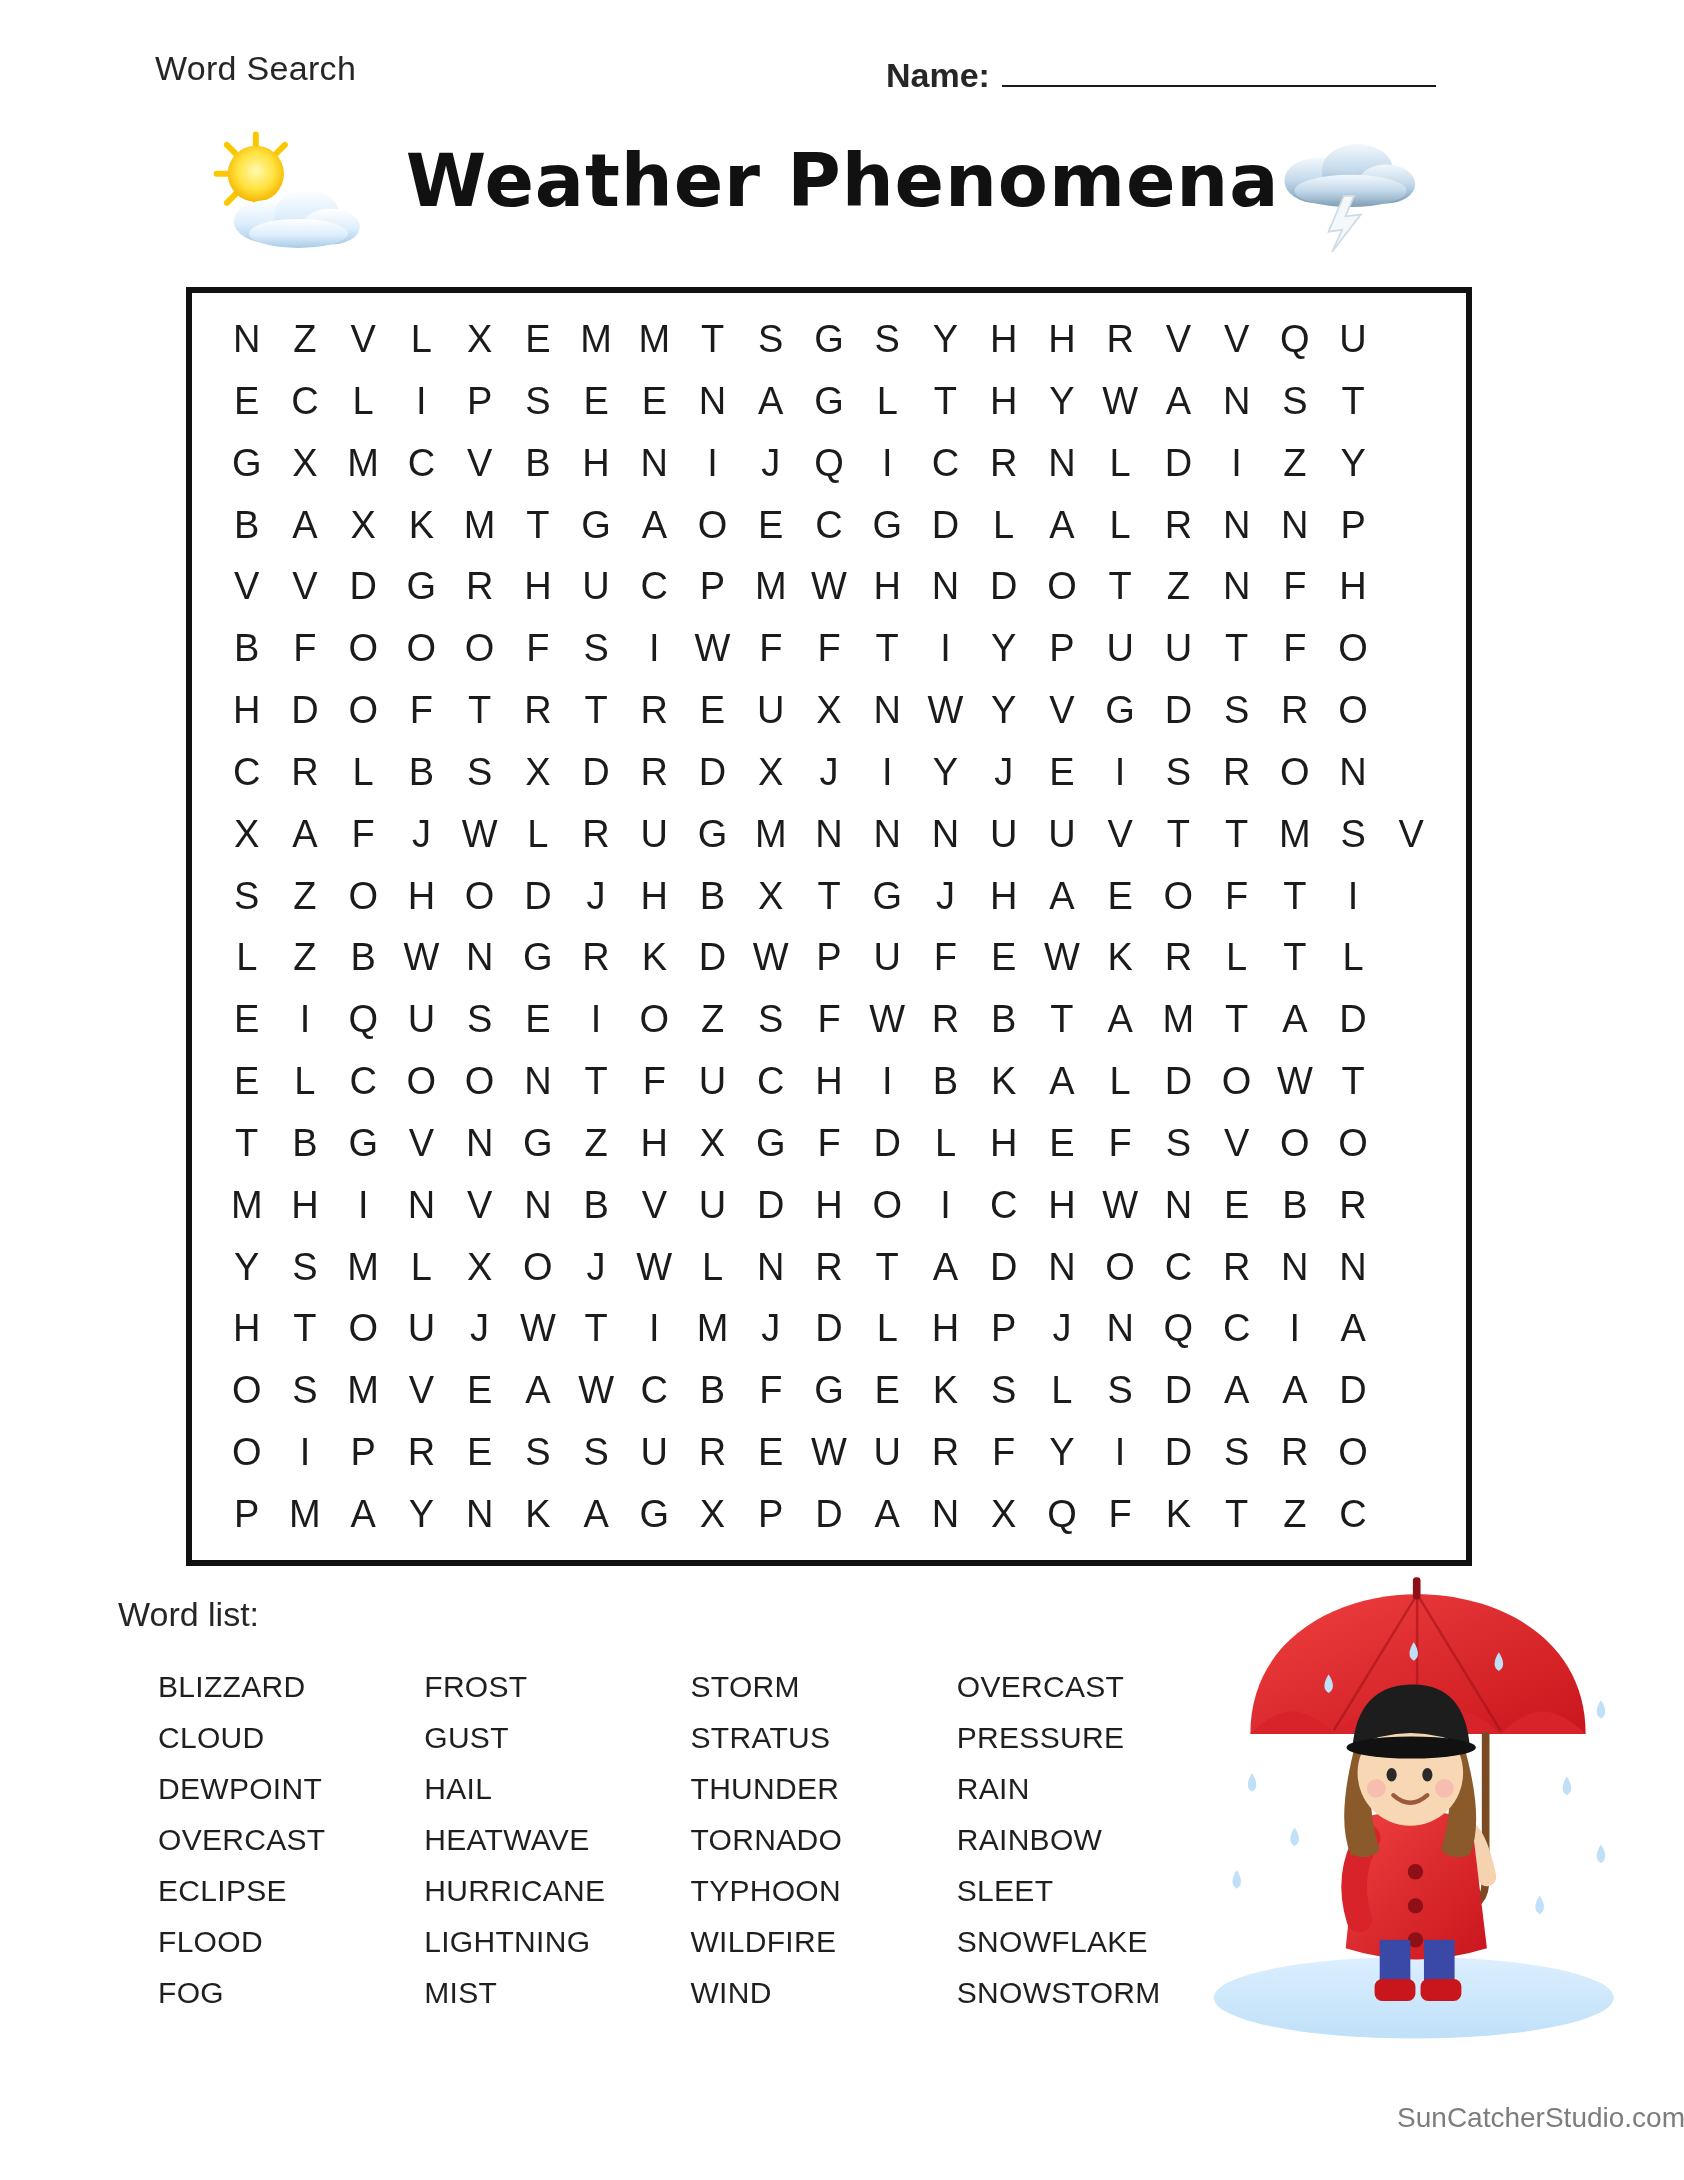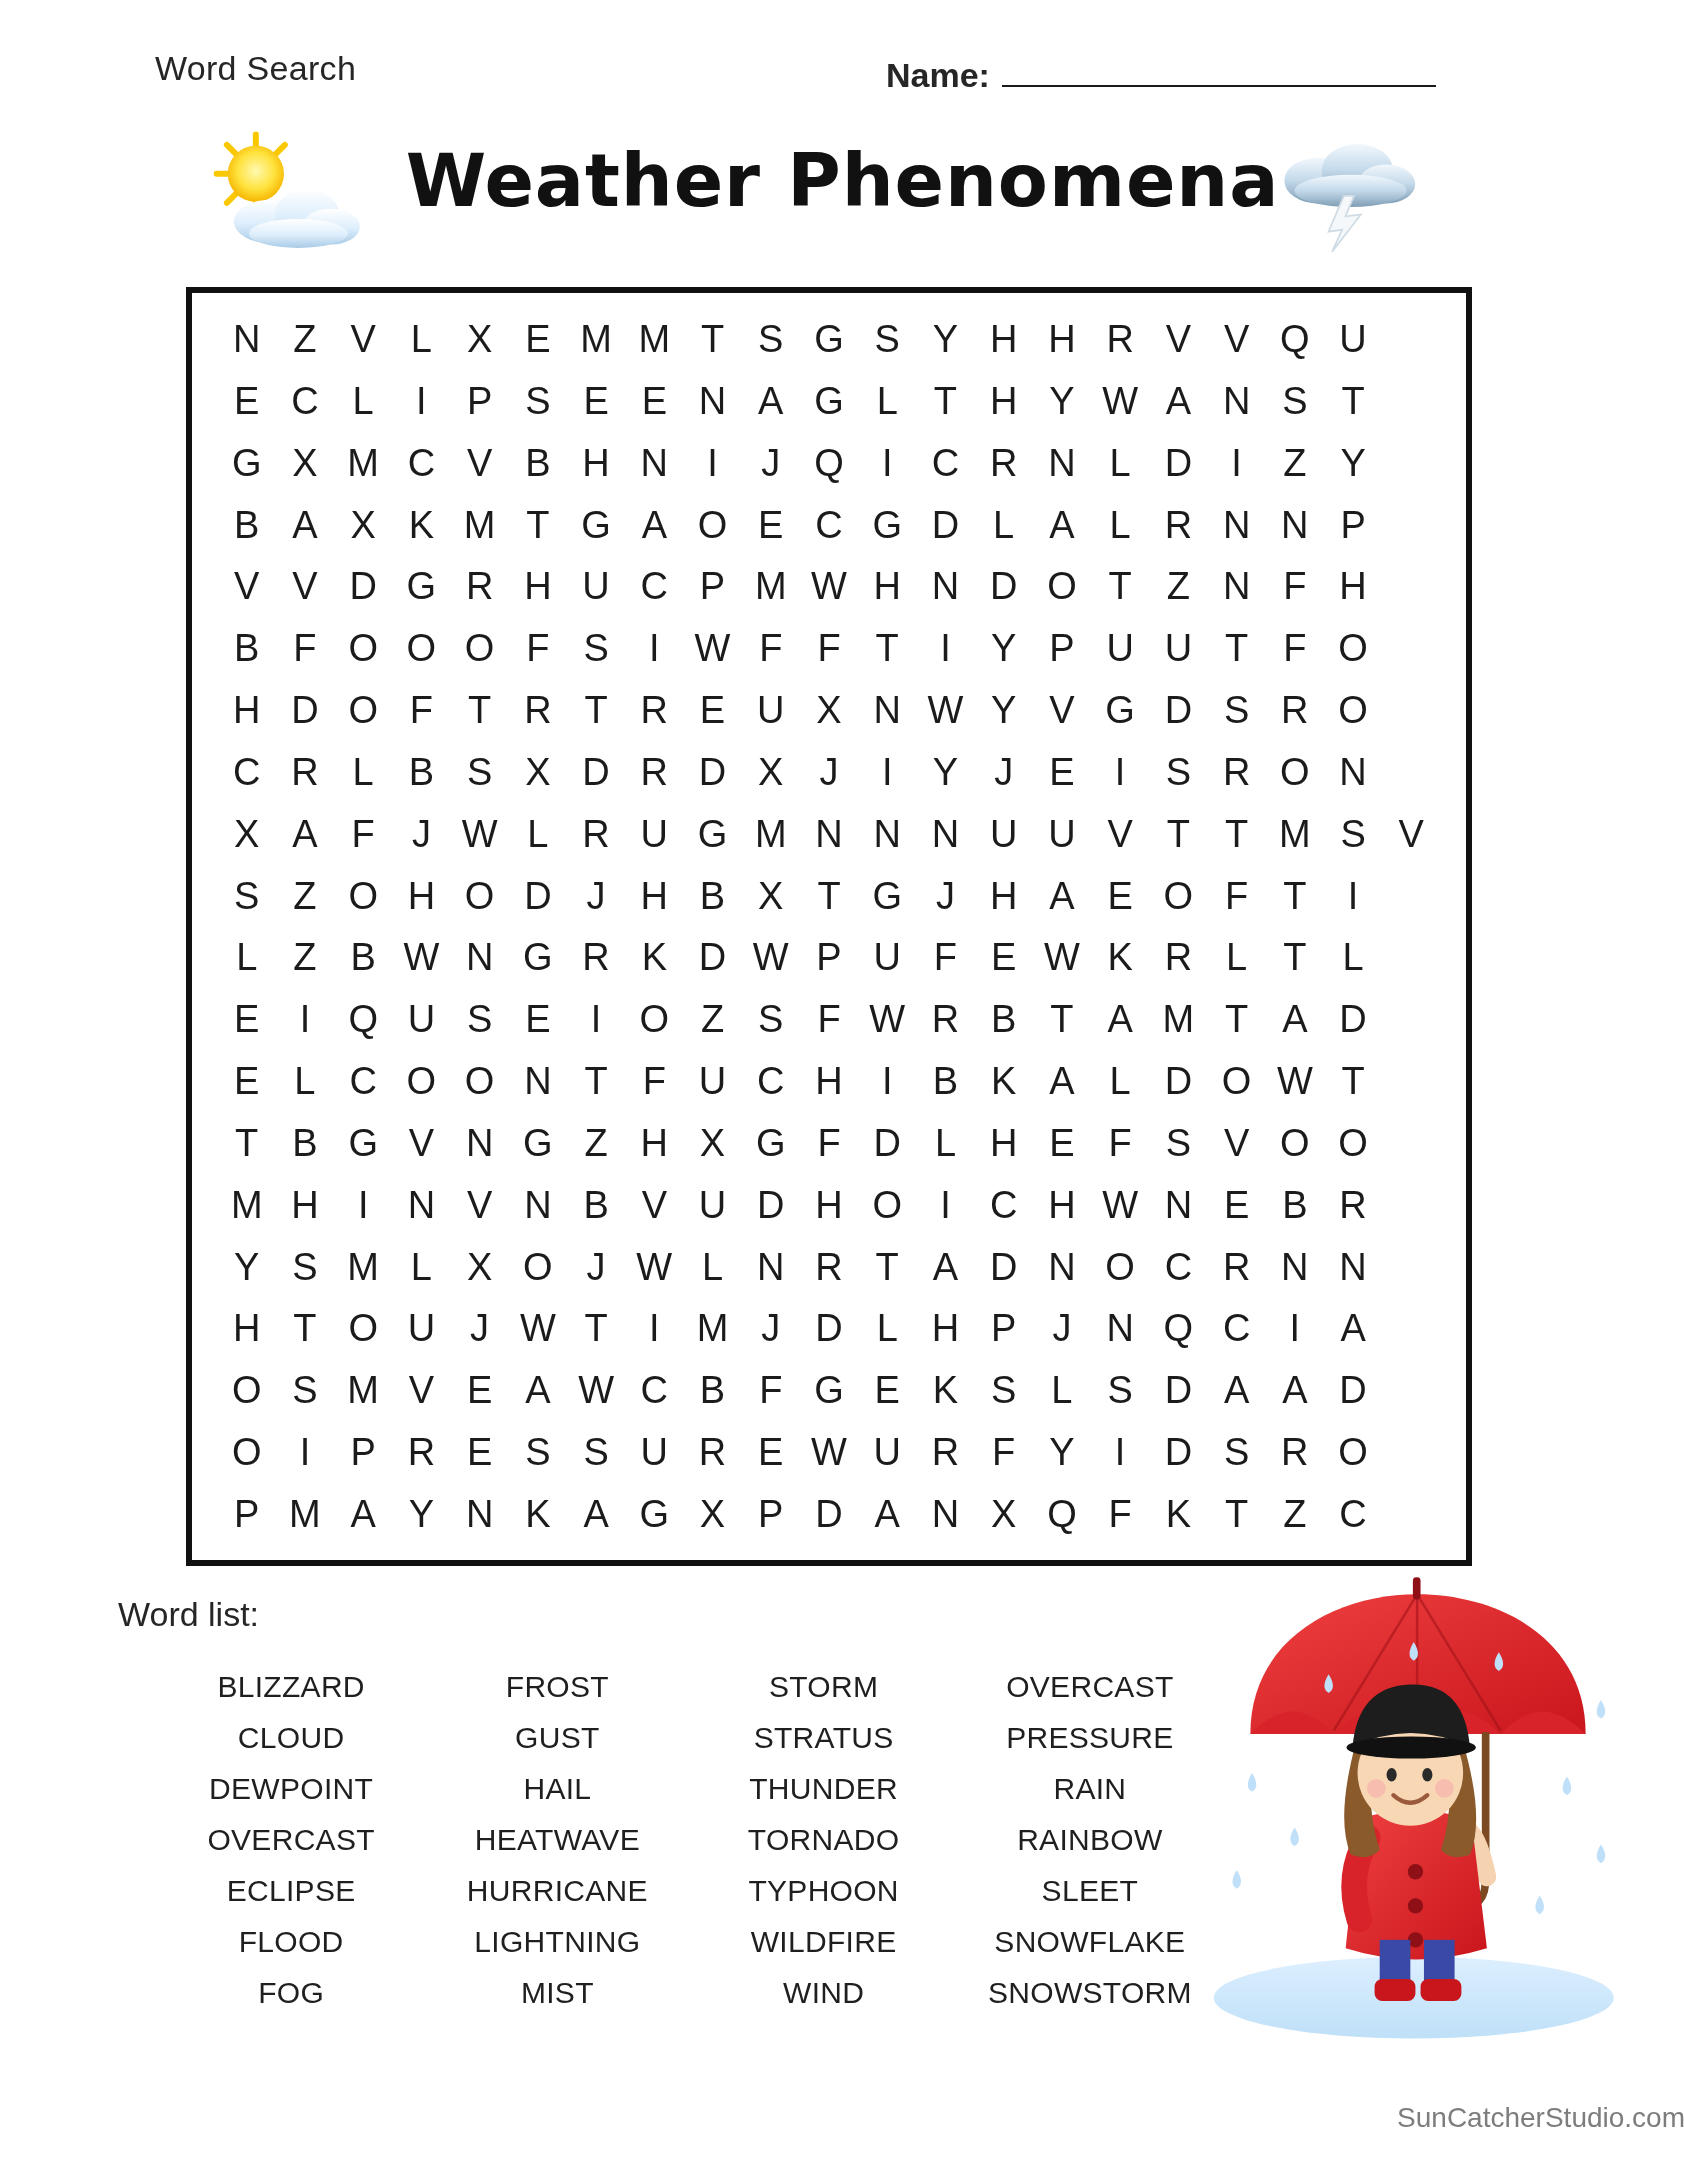--- a/index.html
+++ b/index.html
@@ -131,21 +131,20 @@
   .wordlist {
     position: absolute;
     left: 158px;
     top: 1661px;
     width: 1065px;
     display: flex;
     gap: 0;
   }
   .wl-col {
     width: 267px;
-    text-align: center;
   }
   .wl-col div {
     font-size: 30px;
     line-height: 51px;
     letter-spacing: 0.3px;
     color: #1f1f1f;
     white-space: nowrap;
   }
 
   

